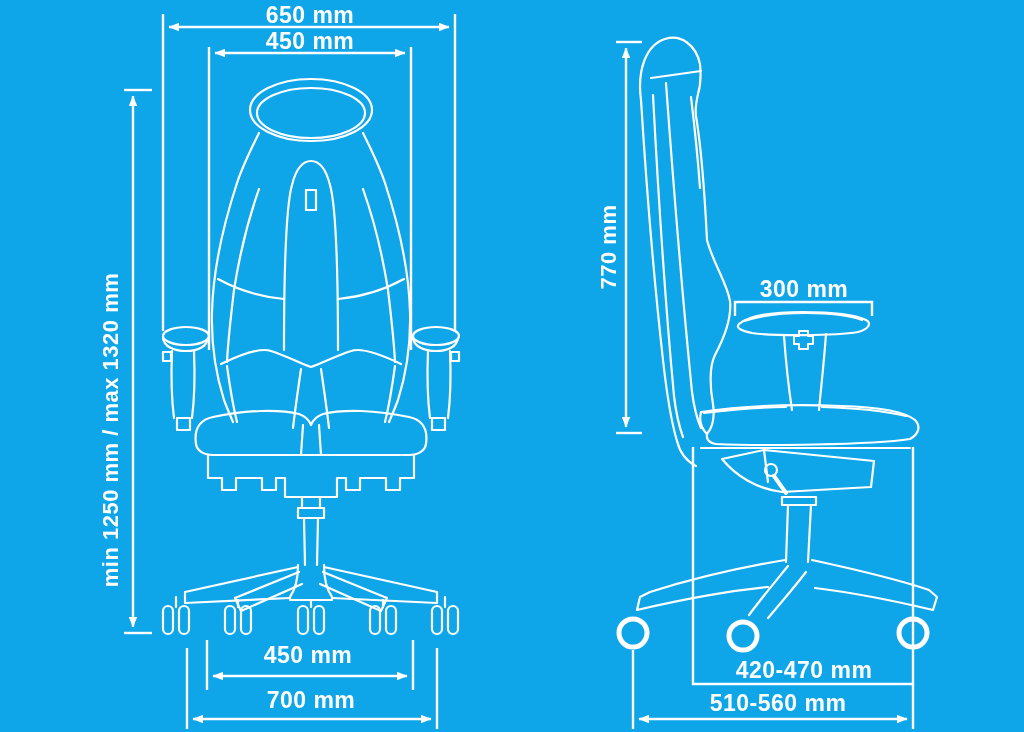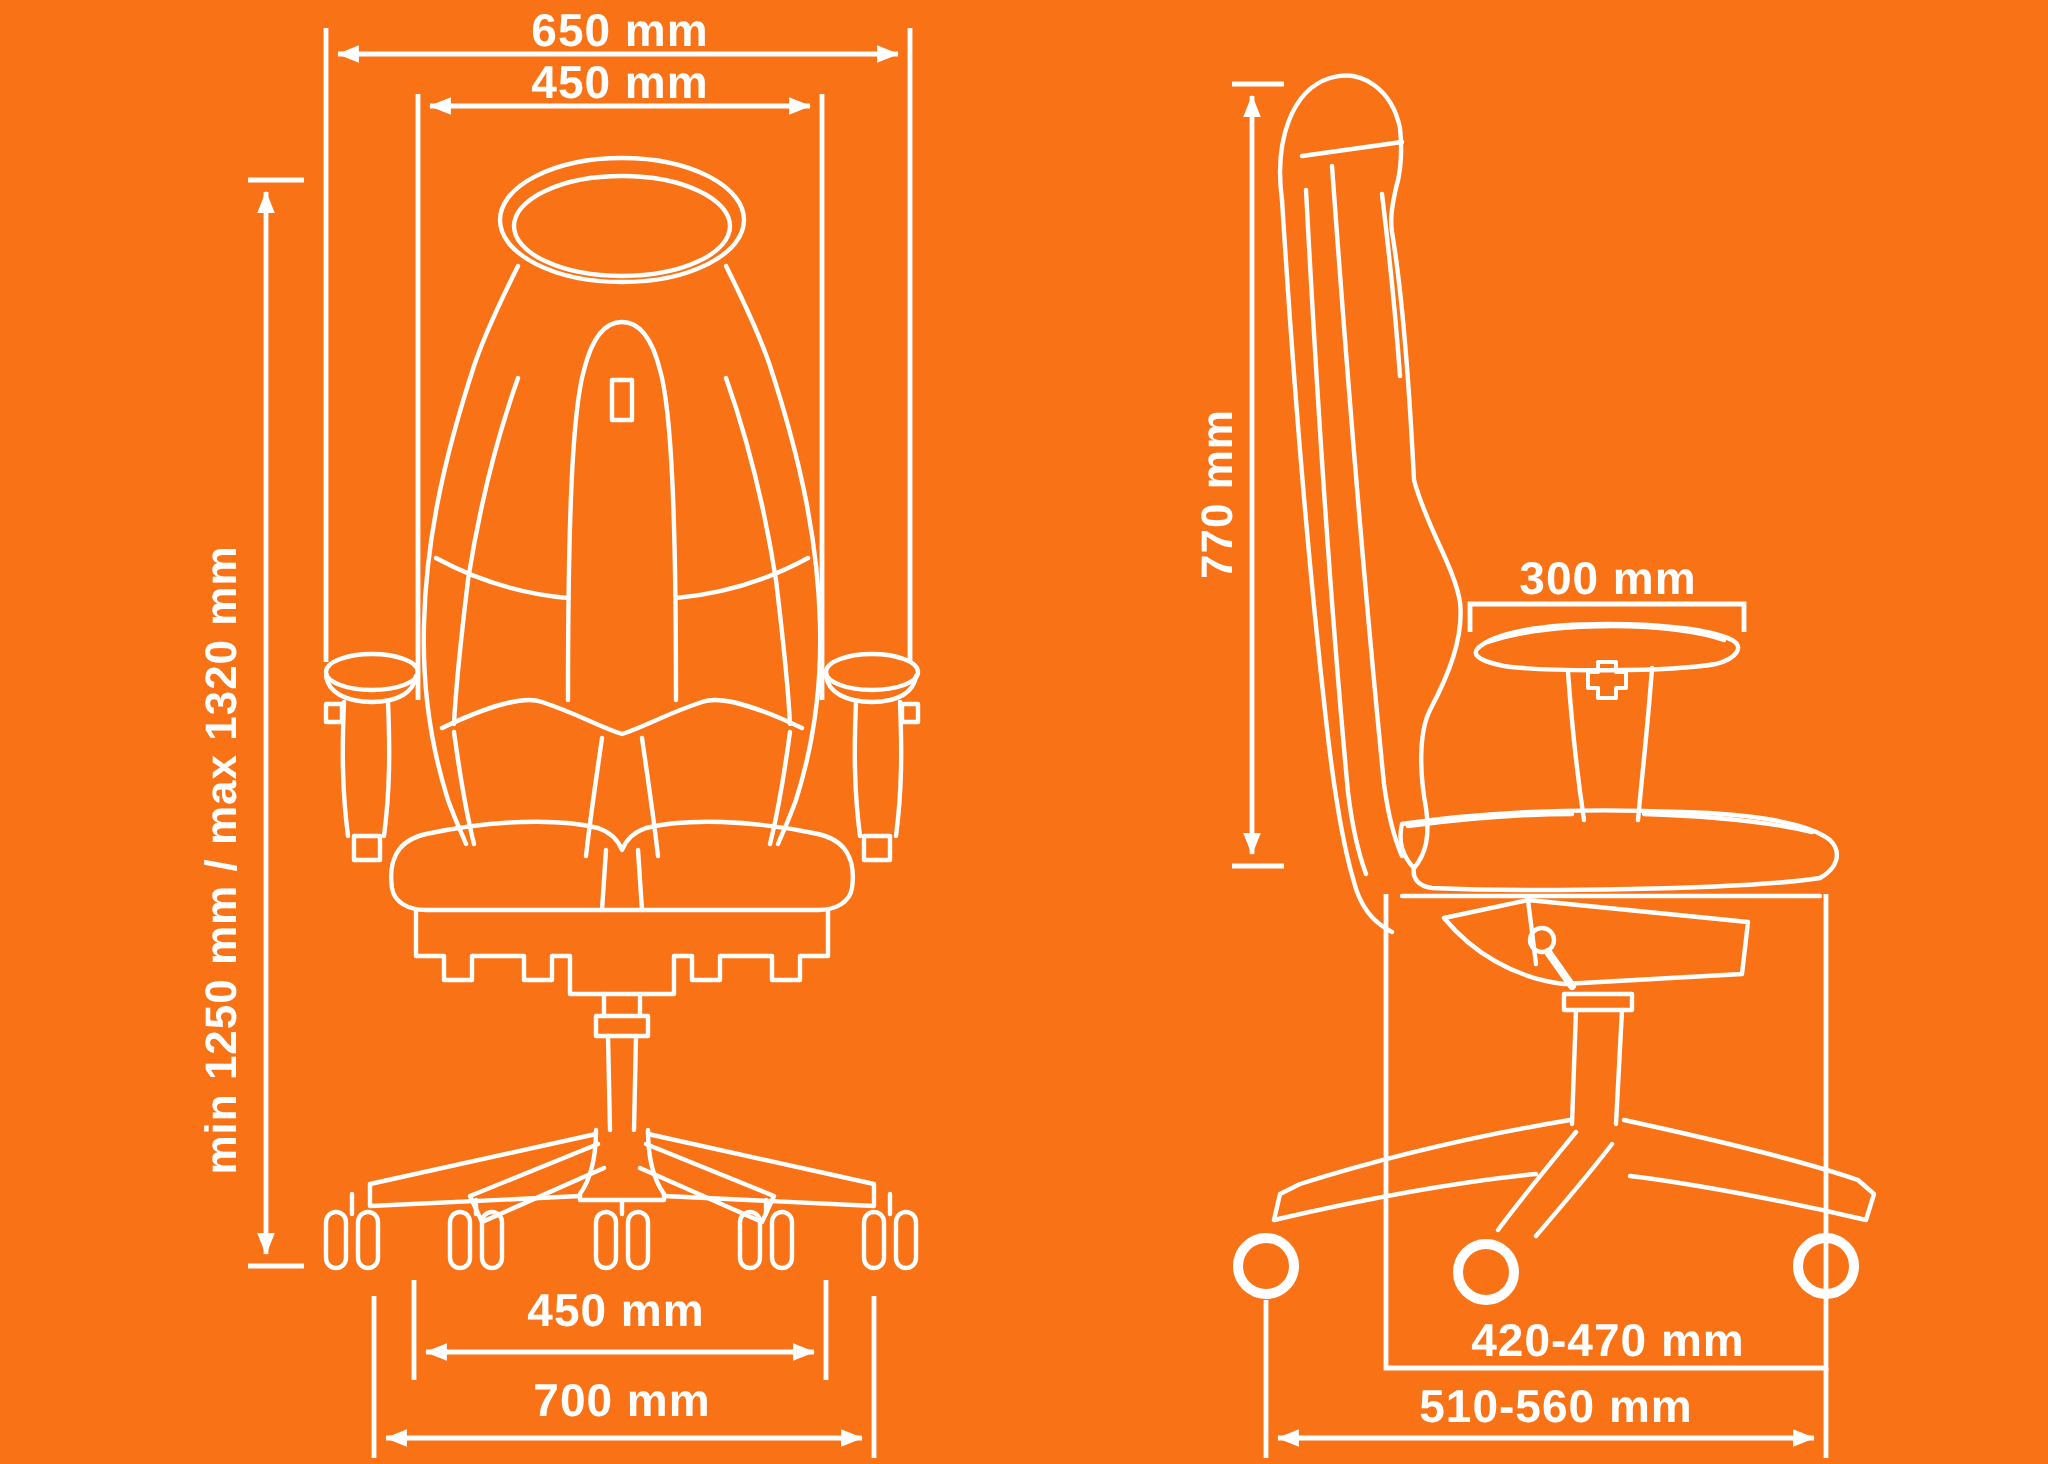--- a/index.html
+++ b/index.html
@@ -1,16 +1,16 @@
 <!DOCTYPE html>
 <html><head>
 <meta charset="utf-8">
 <style>
   html,body{margin:0;padding:0;background:#000;}
-  .stage{position:relative;width:1024px;height:732px;background:#f97316;overflow:hidden;}
+  .stage{position:relative;width:1024px;height:732px;background:#0ea5e9;overflow:hidden;}
   svg{display:block;}
   .ln{stroke:#fff;fill:none;stroke-width:2.2;stroke-linecap:round;stroke-linejoin:round;}
   .thick{stroke-width:5;}
   .dim{stroke:#fff;fill:none;stroke-width:2.4;stroke-linecap:butt;stroke-linejoin:miter;}
   .lbl{fill:#fff;stroke:none;font-family:"Liberation Sans",sans-serif;font-weight:700;
        font-size:23px;letter-spacing:.5px;text-anchor:middle;}
   .lbl-sm{font-size:22px;}
 </style>
 </head>
 <body>

